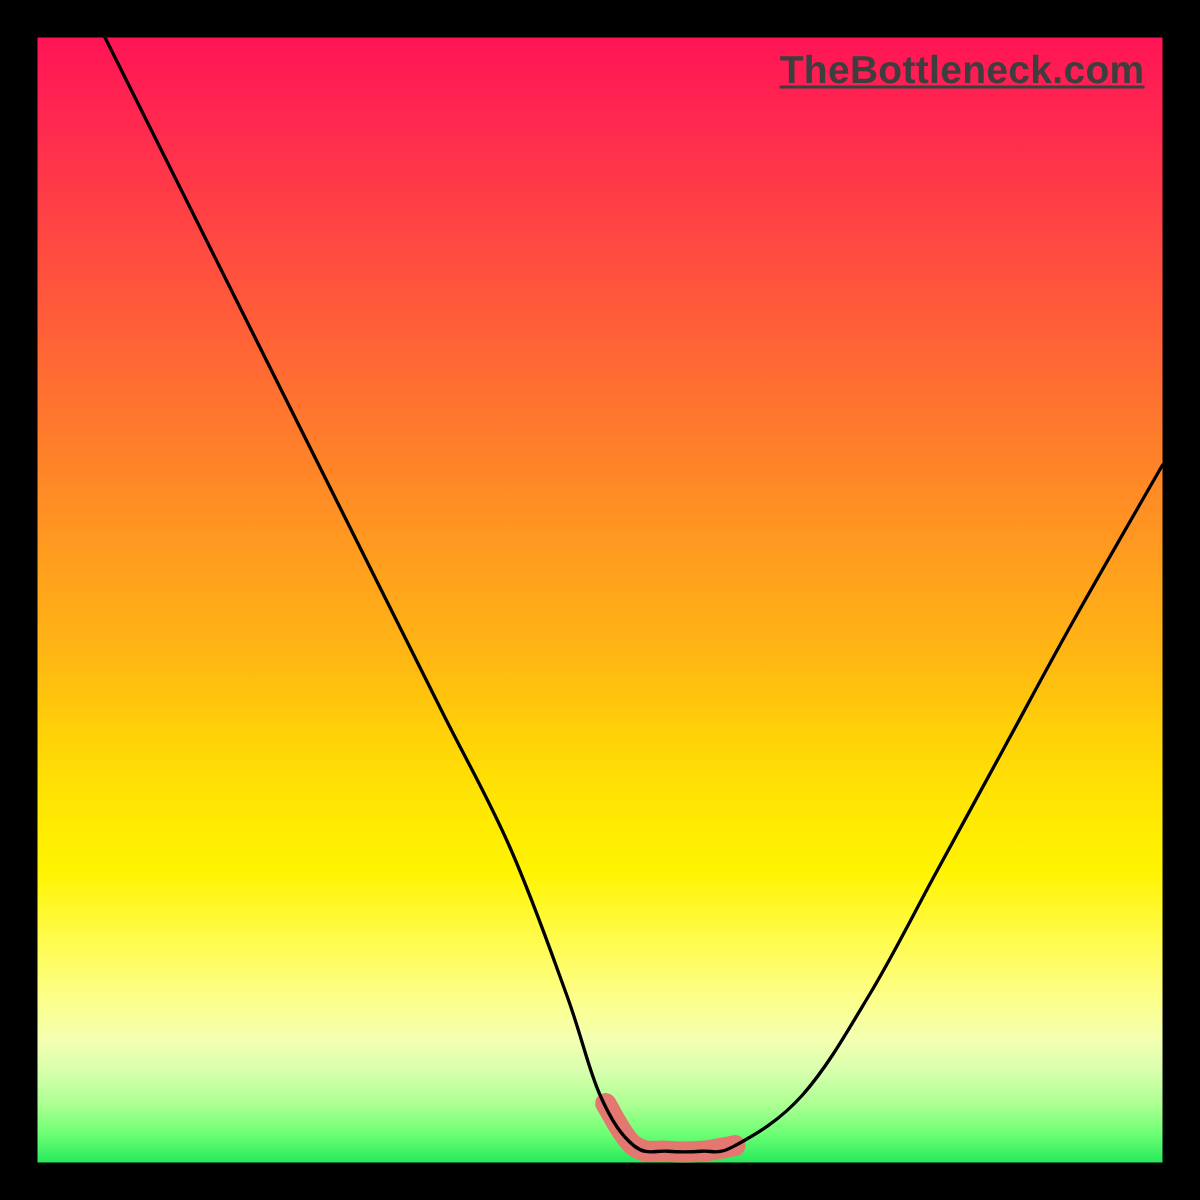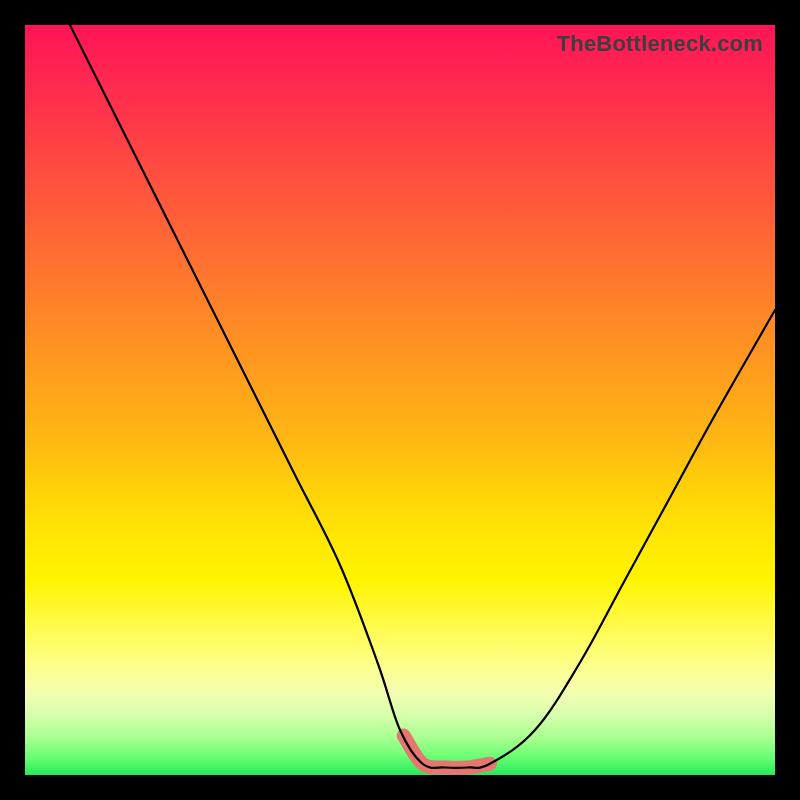--- a/index.html
+++ b/index.html
@@ -36,24 +36,25 @@
       #a9ff90 95%,
       #6cff75 97.5%,
       #27e85b 100%
     );
   }
   .watermark {
     position: absolute;
     top: 6px;
     right: 12px;
     font-family: Arial, Helvetica, sans-serif;
-    font-size: 22px;
+    font-size: 26px;
     font-weight: 600;
     color: #3e3e3e;
     letter-spacing: 0.2px;
+    text-decoration: underline;
   }
   svg.curve {
     position: absolute;
     left: 0;
     top: 0;
     width: 750px;
     height: 750px;
     overflow: visible;
   }
 </style>

